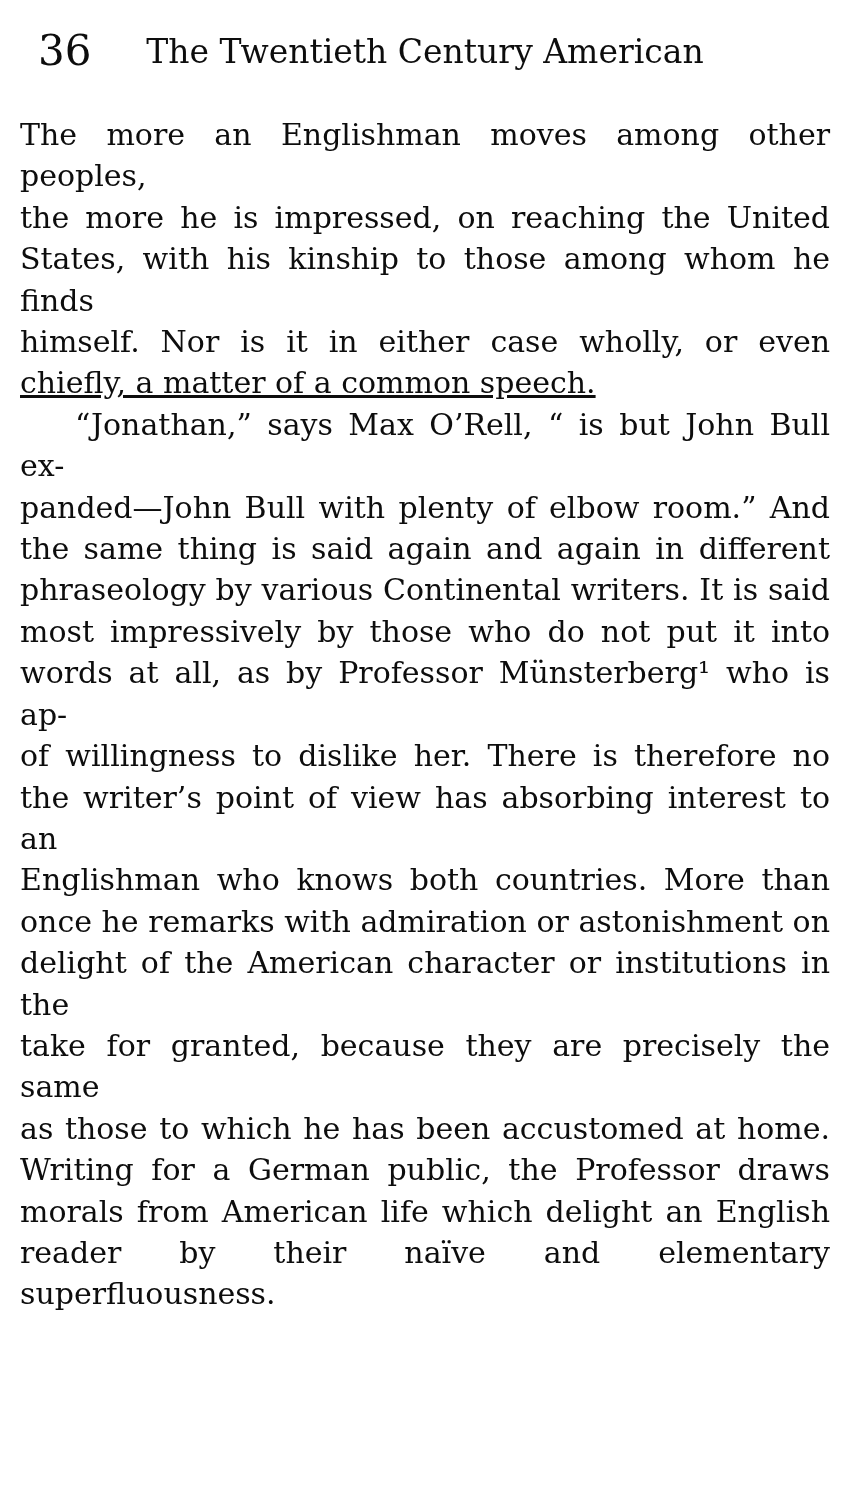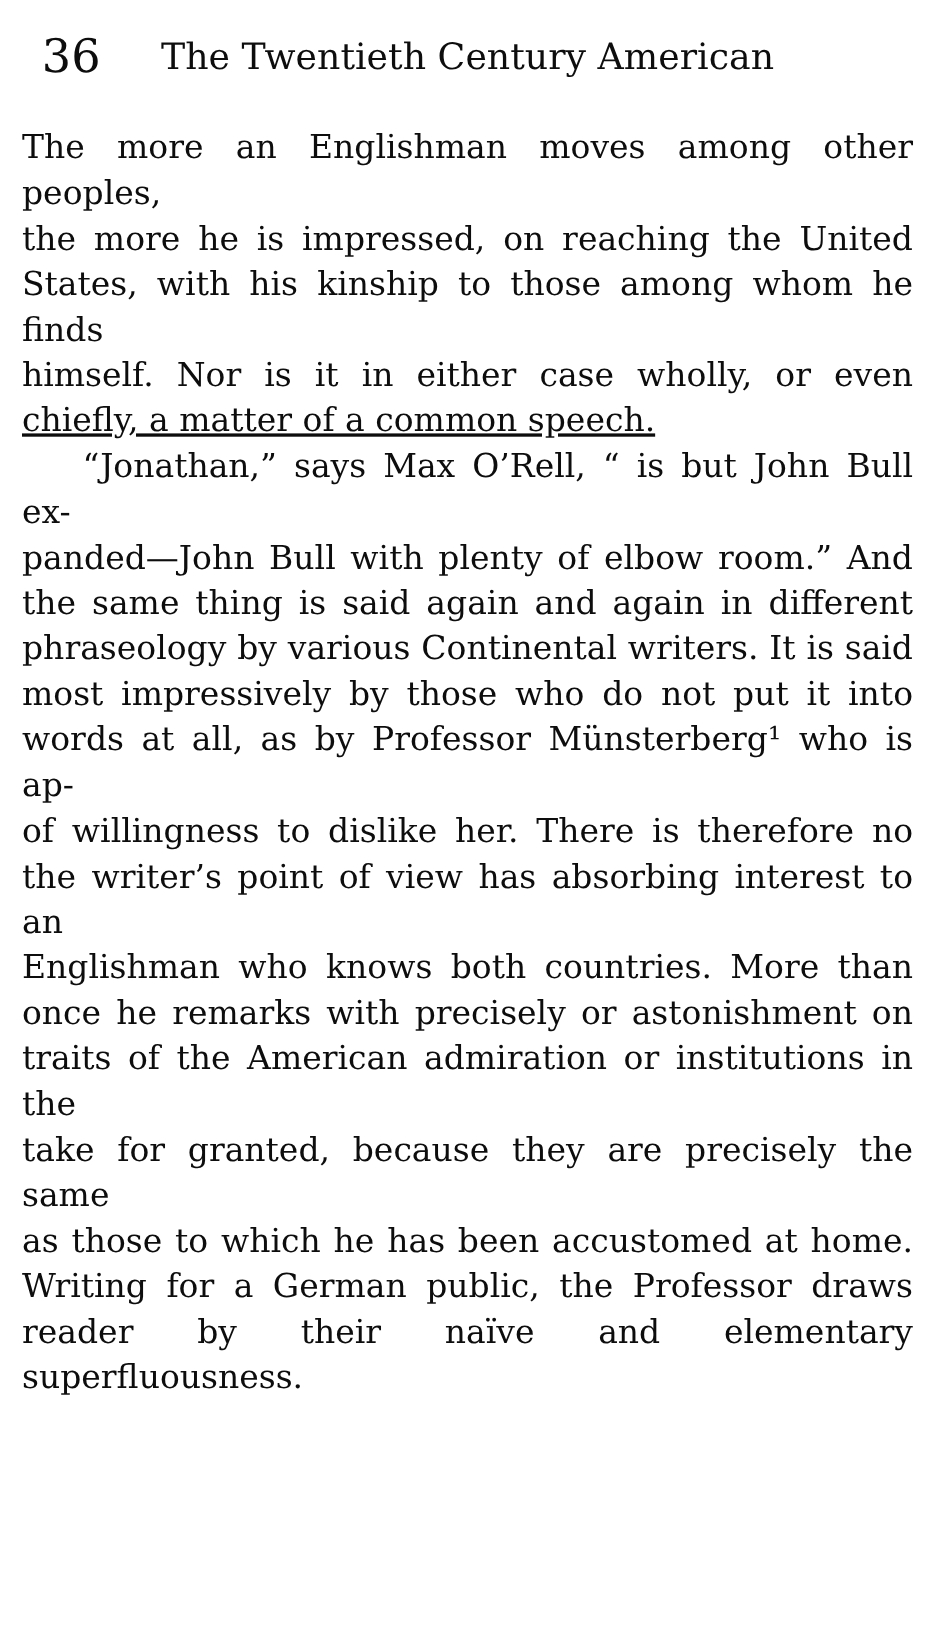--- a/index.html
+++ b/index.html
@@ -78,24 +78,25 @@
     <div>
       <div class="line indent">“Jonathan,” says Max O’Rell, “ is but John Bull ex-</div>
       <div class="line">panded—John Bull with plenty of elbow room.”  And</div>
       <div class="line">the same thing is said again and again in different</div>
       <div class="line">phraseology by various Continental writers.  It is said</div>
       <div class="line">most impressively by those who do not put it into</div>
       <div class="line">words at all, as by Professor Münsterberg¹ who is ap-</div>
       <div class="line">of willingness to dislike her.  There is therefore no</div>
       <div class="line">the writer’s point of view has absorbing interest to an</div>
       <div class="line">Englishman who knows both countries.  More than</div>
-      <div class="line">once he remarks with precisely or astonishment on</div>
-      <div class="line">traits of the American admiration or institutions in the</div>
+      <div class="line">once he remarks with admiration or astonishment on</div>
+      <div class="line">delight of the American character or institutions in the</div>
       <div class="line">take for granted, because they are precisely the same</div>
       <div class="line">as those to which he has been accustomed at home.</div>
       <div class="line">Writing for a German public, the Professor draws</div>
+      <div class="line">morals from American life which delight an English</div>
       <div class="line">reader by their naïve and elementary superfluousness.</div>
 
     </div>
 
   </div>
 
 </div>
 
 </body></html>

